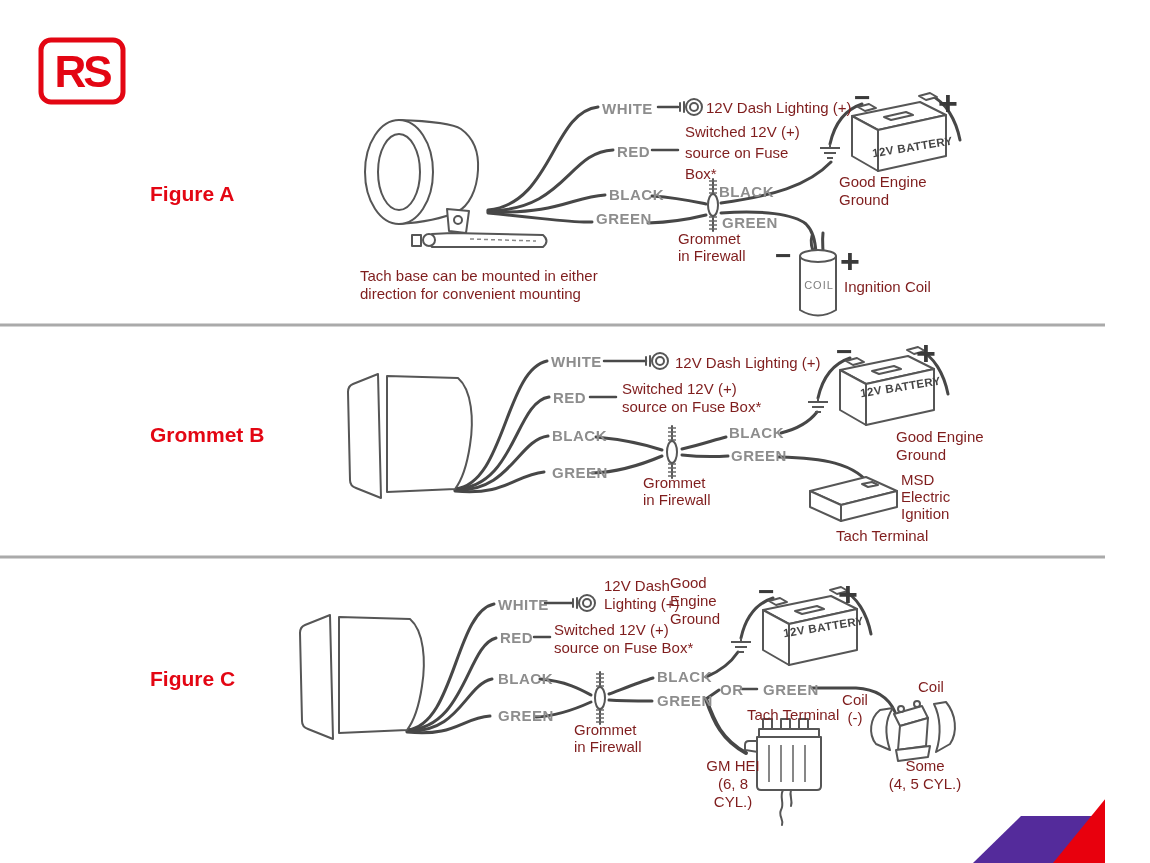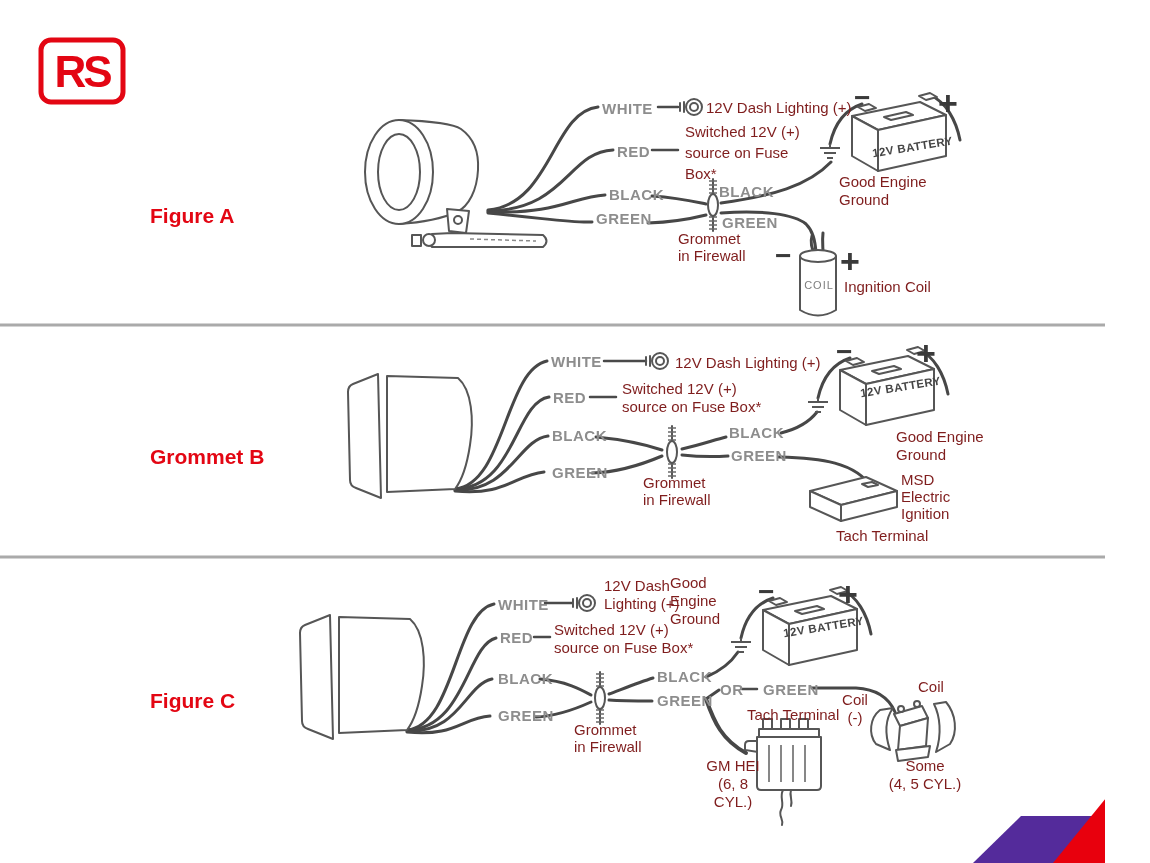--- a/index.html
+++ b/index.html
@@ -1,21 +1,21 @@
 <!DOCTYPE html>
 <html><head>
 <meta charset="utf-8">
 <style>
   html,body{margin:0;padding:0;background:#fff;}
   #app{position:relative;width:1105px;height:863px;background:#ffffff;overflow:hidden;
        font-family:"Liberation Sans",sans-serif;}
   svg text{font-family:"Liberation Sans",sans-serif;}
   .t{position:absolute;color:#7f1d1d;font-size:15px;line-height:18px;white-space:pre-line;}
   .wirelbl{position:absolute;color:#8d8d8d;font-size:15px;font-weight:bold;letter-spacing:.5px;white-space:nowrap;}
-  .fig{position:absolute;color:#e30613;font-size:21px;font-weight:bold;margin-top:22px;}
+  .fig{position:absolute;color:#e30613;font-size:21px;font-weight:bold;}
   .sign{position:absolute;color:#3a3a3a;font-weight:bold;line-height:1;}
   .bat{position:absolute;color:#454545;font-size:11.5px;font-weight:bold;text-align:center;
        width:80px;transform:rotate(-9deg);letter-spacing:.4px;white-space:nowrap;}
   .coiltxt{position:absolute;color:#7d7d7d;font-size:11px;letter-spacing:1px;}
   .foot{position:absolute;color:#8f8f8f;font-size:15px;}
   .ctr{text-align:center;}
   
   .w{stroke:#474747;stroke-width:3;fill:none;stroke-linecap:round;}
   .w4{stroke:#474747;stroke-width:4;fill:none;stroke-linecap:round;}
   .d{stroke:#4a4a4a;stroke-width:2.5;fill:none;stroke-linecap:round;}
@@ -186,20 +186,22 @@
 in Firewall</div>
   <div class="t" style="left:839px;top:173px">Good Engine
 Ground</div>
   <div class="bat" style="left:872px;top:141px">12V BATTERY</div>
   <div class="sign" style="left:854px;top:84px;font-size:28px">−</div>
   <div class="sign" style="left:938px;top:86px;font-size:34px">+</div>
   <div class="sign" style="left:775px;top:242px;font-size:28px">−</div>
   <div class="sign" style="left:840px;top:244px;font-size:34px">+</div>
   <div class="coiltxt ctr" style="left:803px;top:279px;width:32px">COIL</div>
   <div class="t" style="left:844px;top:278px">Ingnition Coil</div>
+  <div class="t" style="left:360px;top:267px">Tach base can be mounted in either
+direction for convenient mounting</div>
 
   <div class="fig" style="left:150px;top:423px">Grommet B</div>
   <div class="wirelbl" style="left:551px;top:353px">WHITE</div>
   <div class="t" style="left:675px;top:354px">12V Dash Lighting (+)</div>
   <div class="wirelbl" style="left:553px;top:389px">RED</div>
   <div class="t" style="left:622px;top:380px">Switched 12V (+)
 source on Fuse Box*</div>
   <div class="wirelbl" style="left:552px;top:427px">BLACK</div>
   <div class="wirelbl" style="left:729px;top:424px">BLACK</div>
   <div class="wirelbl" style="left:552px;top:464px">GREEN</div>

